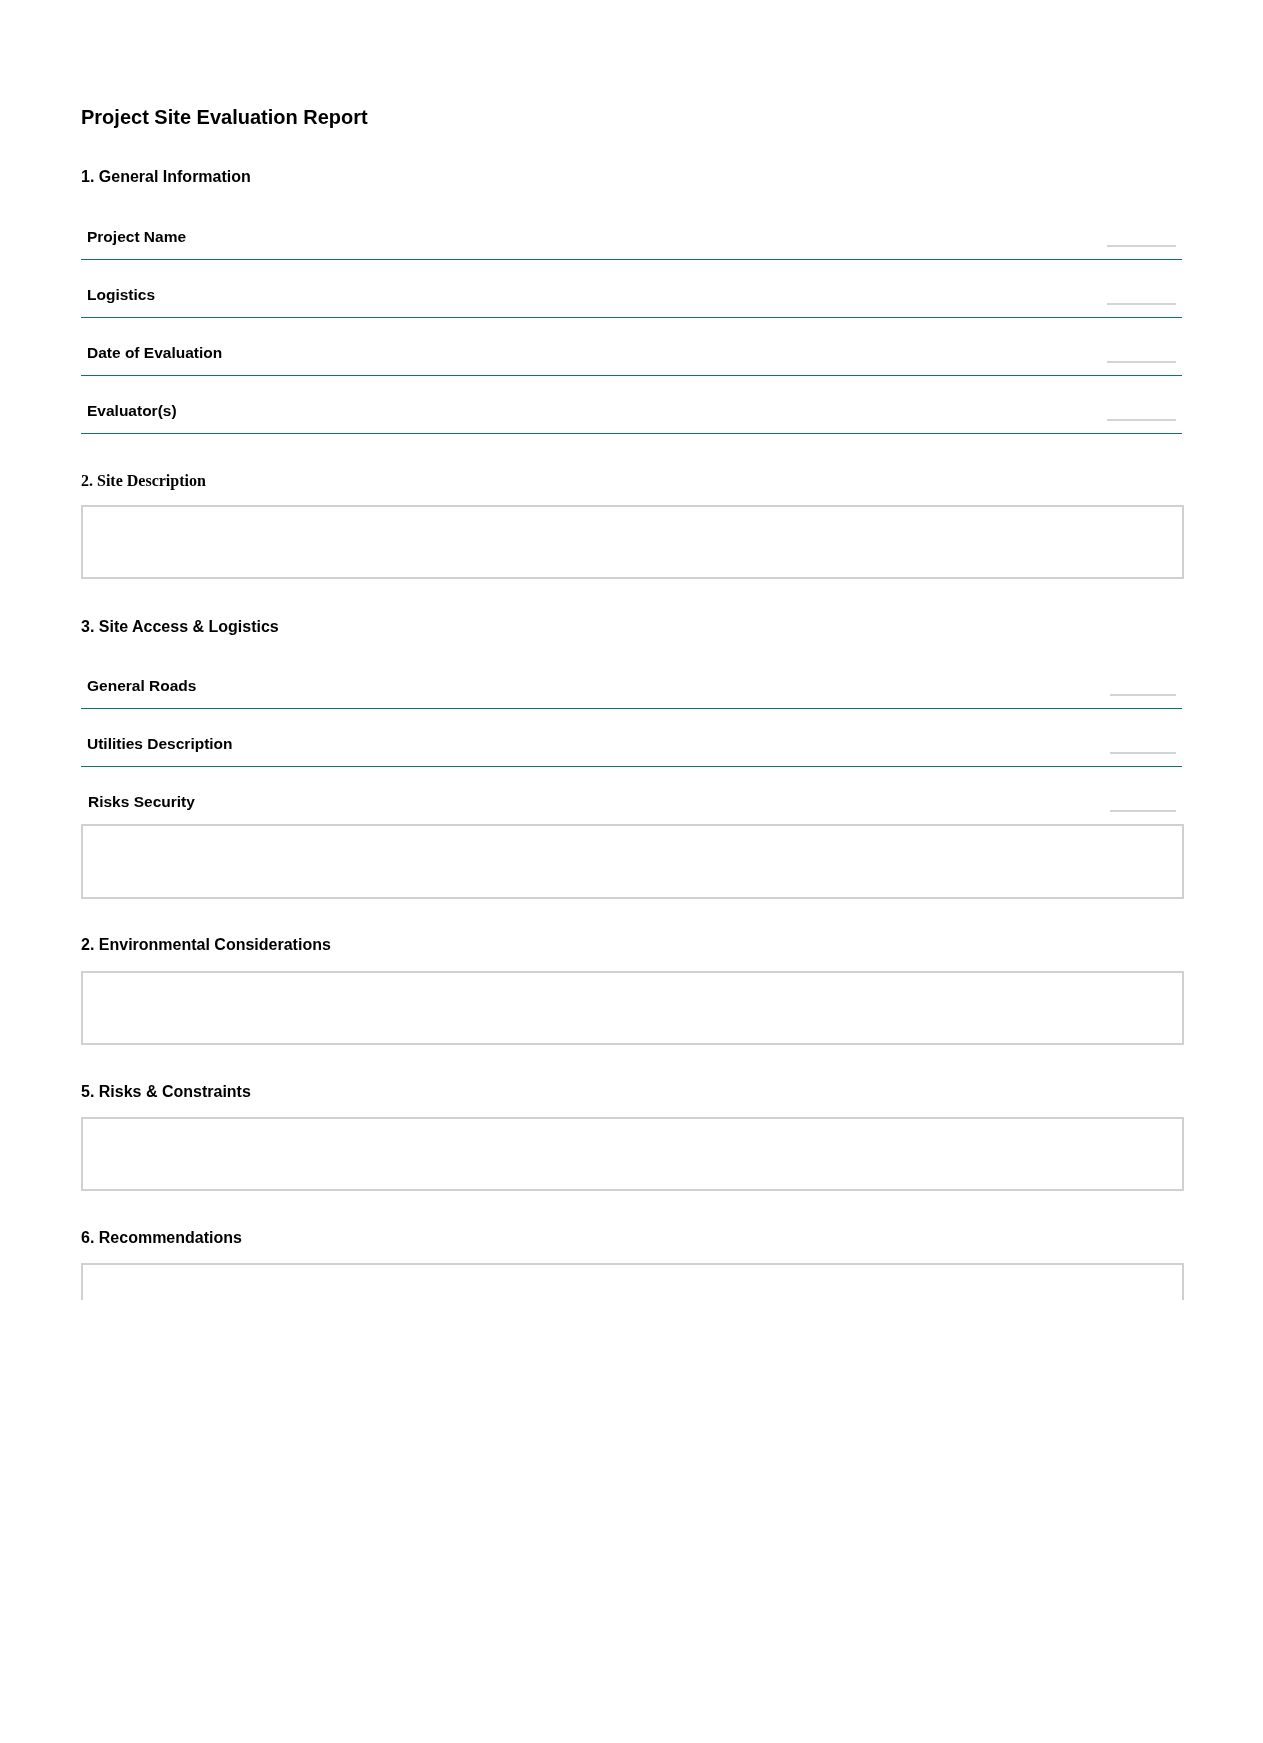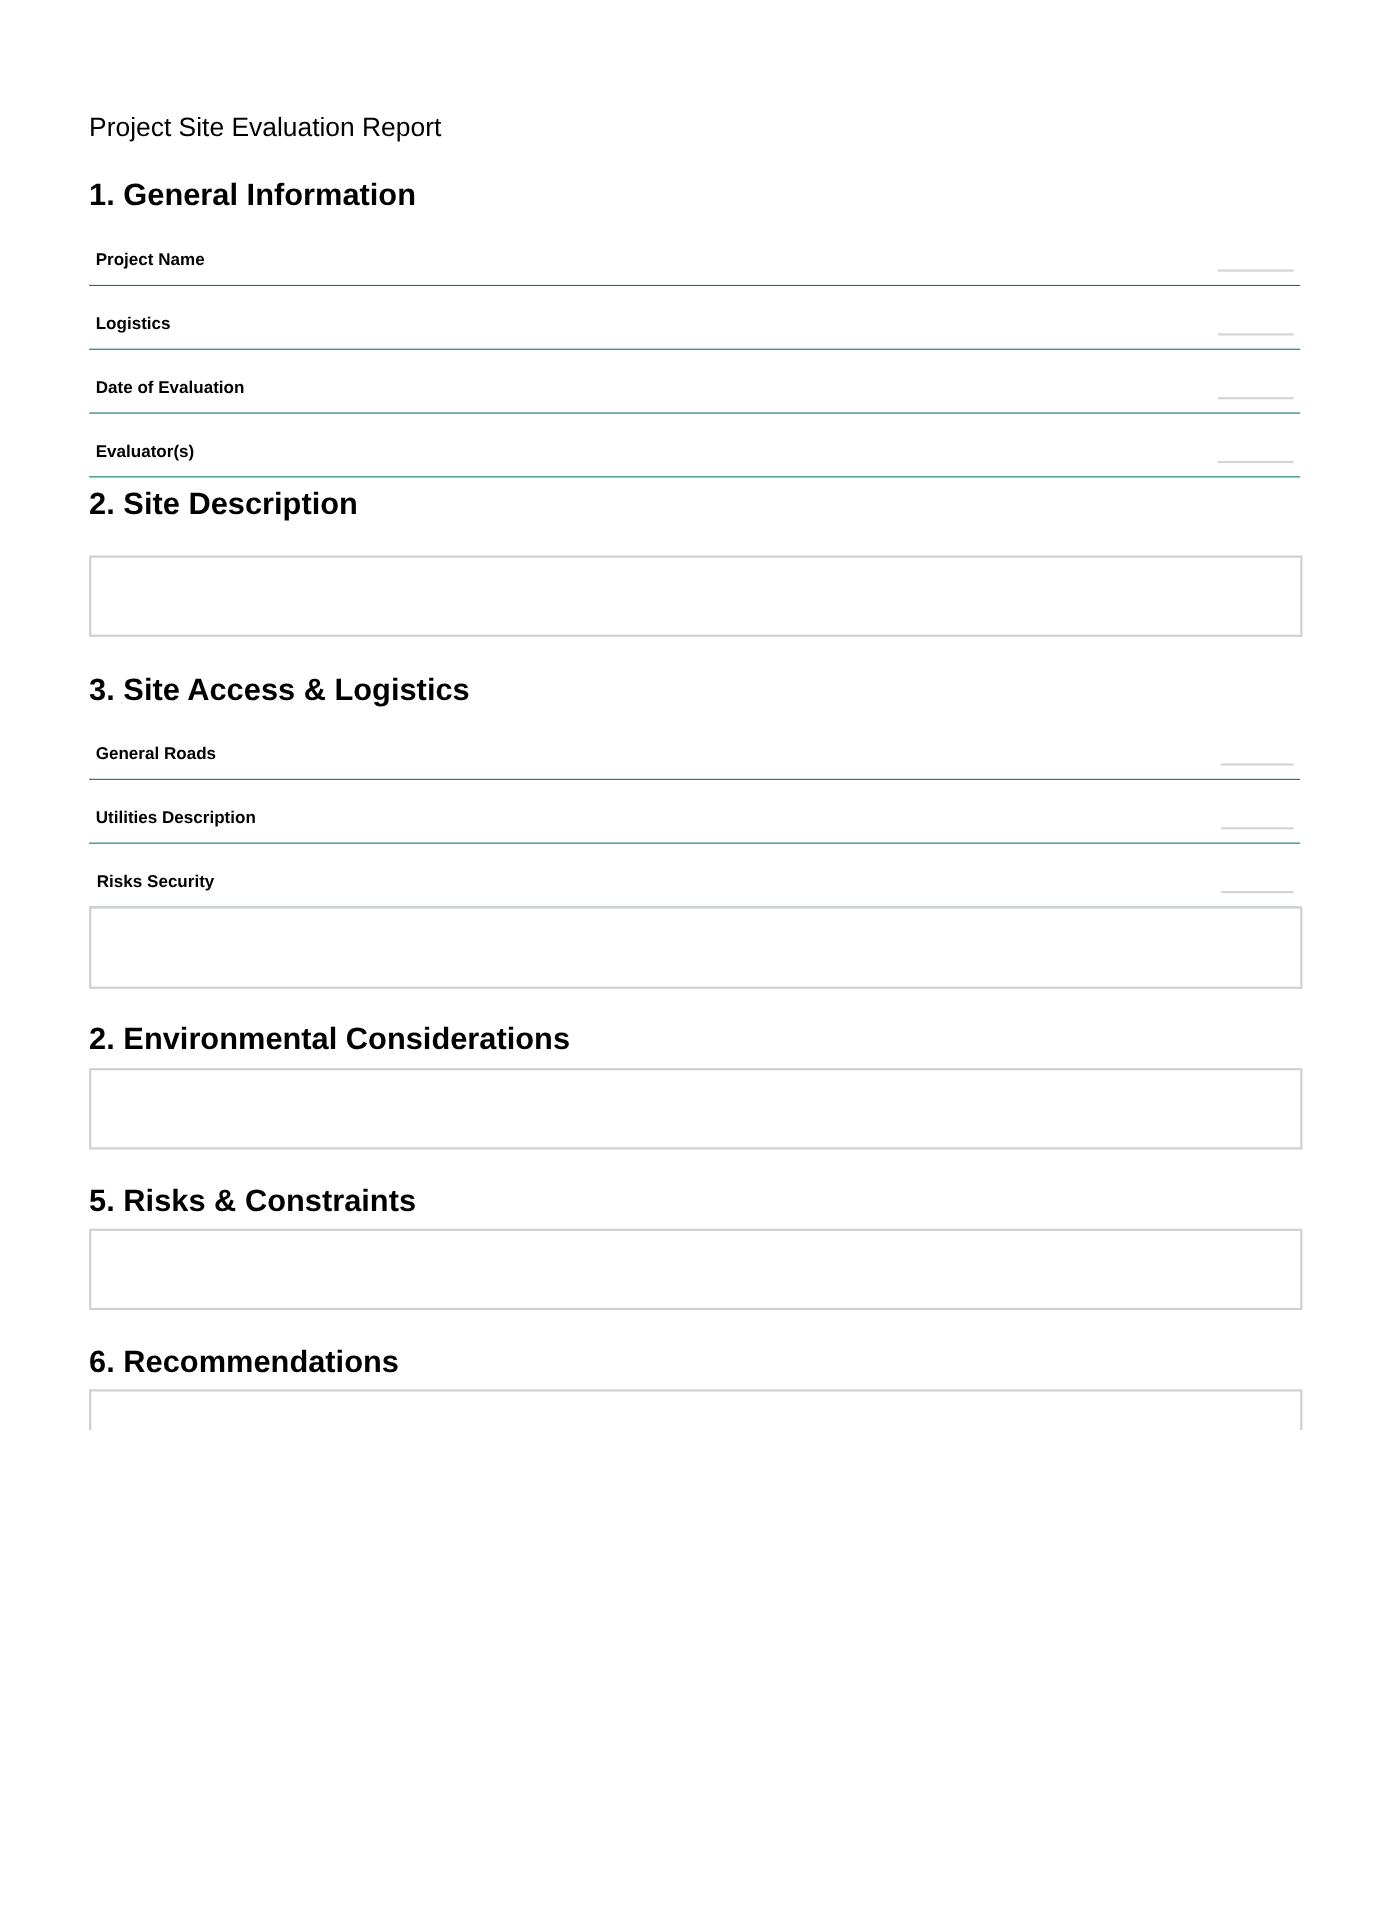--- a/index.html
+++ b/index.html
@@ -1,20 +1,20 @@
 <!DOCTYPE html>
 <html><head>
 <meta charset="utf-8">
 <style>
   html, body { margin:0; padding:0; background:#ffffff; }
   body { width:1263px; height:1743px; position:relative; overflow:hidden;
          font-family:"Liberation Sans", sans-serif; color:#000; }
   .page { position:absolute; left:0; top:0; width:1263px; height:1300px; overflow:hidden; }
-  .title { position:absolute; left:81px; top:97px; margin:0; font-size:24px; font-weight:normal; line-height:40px; white-space:nowrap; }
-  .h2 { position:absolute; left:81px; margin:0; font-size:28px; font-weight:bold; line-height:28px; white-space:nowrap; }
+  .title { position:absolute; left:81px; top:97px; margin:0; font-size:20px; font-weight:bold; line-height:40px; white-space:nowrap; }
+  .h2 { position:absolute; left:81px; margin:0; font-size:16px; font-weight:bold; line-height:28px; white-space:nowrap; }
   .row { position:absolute; left:81px; width:1101px; height:57px; border-bottom:1px solid #0f766e; box-sizing:border-box; }
   .row .label { position:absolute; left:6px; top:25px; font-size:15.5px; font-weight:bold; line-height:18px; white-space:nowrap; }
   .row .field { position:absolute; top:42px; height:0; border:none; border-bottom:2px solid #d4d4d4; background:transparent; padding:0; outline:none; }
   .row .field.f1 { left:1026px; width:69px; }
   .row .field.f3 { left:1029px; width:66px; }
   .box { position:absolute; left:81px; width:1103px; box-sizing:border-box; border:2px solid #d0d0d0; background:#fff; }
 </style>
 </head>
 <body>
 
@@ -34,21 +34,21 @@
   </div>
   <div class="row" style="top:377px;">
     <span class="label">Evaluator(s)</span>
     <input class="field f1" type="text" value="" style="">
   </div>
   <div class="row" style="top:319px;">
     <span class="label">Date of Evaluation</span>
     <input class="field f1" type="text" value="" style="">
   </div>
 
-  <h2 class="h2" style="top:444px;">2. Site Description</h2>
+  <h2 class="h2" style="top:467px;font-family:Liberation Serif, serif;">2. Site Description</h2>
   <div class="box" style="top:505px; height:74px;"></div>
 
   <h2 class="h2" style="top:613px;">3. Site Access &amp; Logistics</h2>
 
   <div class="row" style="top:652px;">
     <span class="label">General Roads</span>
     <input class="field f3" type="text" value="" style="">
   </div>
   <div class="row" style="top:710px;">
     <span class="label">Utilities Description</span>

